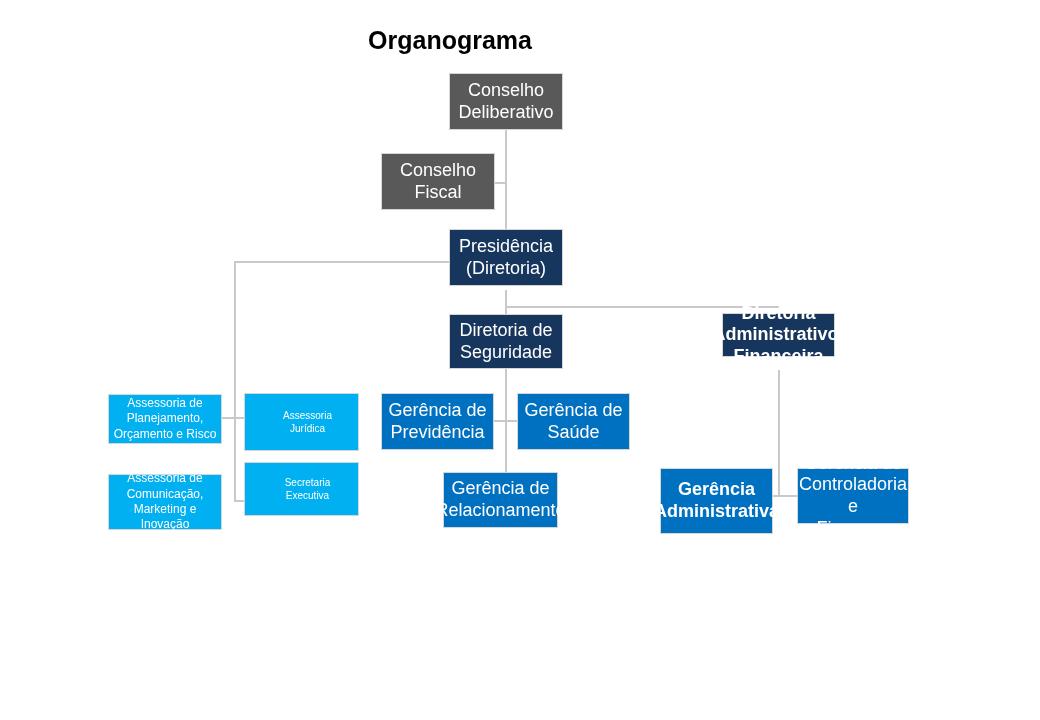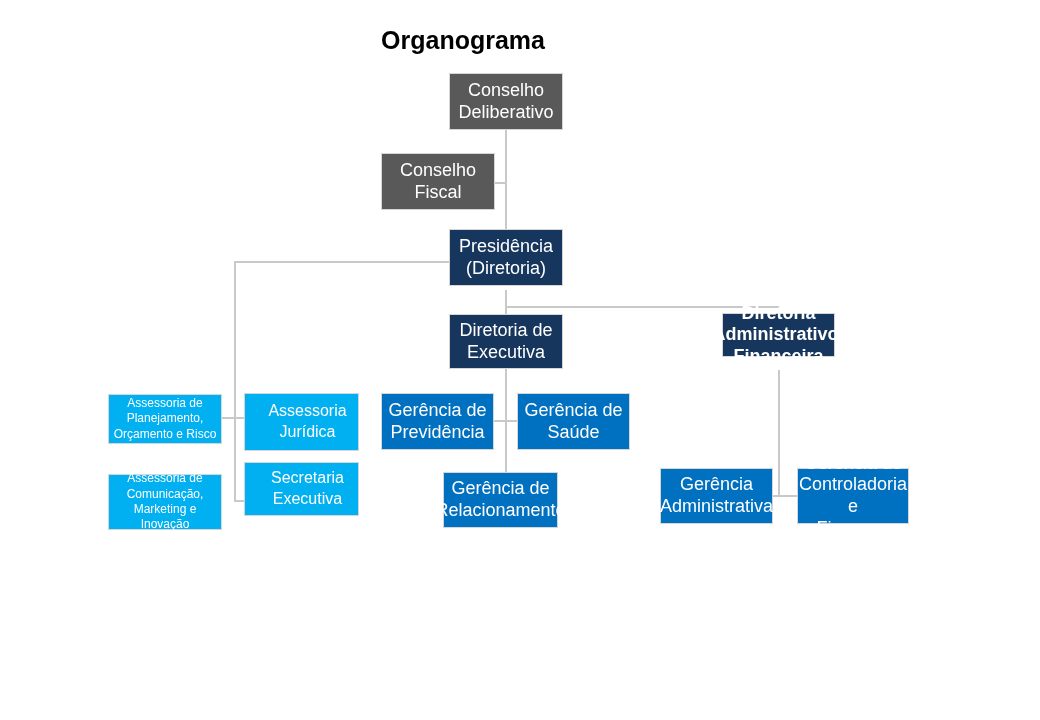--- a/index.html
+++ b/index.html
@@ -18,41 +18,40 @@
   .page-title {
     position: absolute;
     top: 26px;
     left: 0;
     width: 900px;
     text-align: center;
     font-size: 25px;
     font-weight: bold;
     color: #000000;
     letter-spacing: 0px;
-    padding-left: 13px;
   }
   .node {
     position: absolute;
     display: flex;
     align-items: center;
     justify-content: center;
     text-align: center;
     color: #ffffff;
     white-space: pre-line;
     font-size: 18px;
     line-height: 1.2;
     box-sizing: border-box;
     border: 1px solid var(--box-border);
   }
   .gray { background: var(--dark-gray); }
   .navy { background: var(--navy); }
   .cyan { background: var(--light-blue); }
   .blue { background: var(--blue); }
   .size-s { font-size: 12px; line-height: 1.28; }
-  .size-l { font-size: 16px; line-height: 1.3; padding-left: 12px; }
+  .size-l { font-size: 10px; line-height: 1.3; padding-left: 12px; }
   .line {
     position: absolute;
     background: var(--connector);
   }
   .footer {
     position: absolute;
     top: 651px;
     right: 55px;
     text-align: right;
     font-size: 13px;
@@ -85,21 +84,21 @@
   <div class="node gray" style="left:449px; top:73px; width:114px; height:57px;">Conselho
 Deliberativo</div>
 
   <div class="node gray" style="left:381px; top:153px; width:114px; height:57px;">Conselho
 Fiscal</div>
 
   <div class="node navy" style="left:449px; top:229px; width:114px; height:57px;">Presidência
 (Diretoria)</div>
 
   <div class="node navy" style="left:449px; top:314px; width:114px; height:55px;">Diretoria de
-Executiva</div>
+Seguridade</div>
 
   <div class="node navy" style="left:722px; top:313px; width:113px; height:44px;font-weight:bold;">Diretoria
 Administrativo-
 Financeira</div>
 
   <div class="node cyan size-s" style="left:108px; top:394px; width:114px; height:50px;">Assessoria de
 Planejamento,
 Orçamento e Risco</div>
 
   <div class="node cyan size-l" style="left:244px; top:393px; width:115px; height:58px;">Assessoria
@@ -115,21 +114,21 @@
 
   <div class="node blue" style="left:381px; top:393px; width:113px; height:57px;">Gerência de
 Previdência</div>
 
   <div class="node blue" style="left:517px; top:393px; width:113px; height:57px;">Gerência de
 Saúde</div>
 
   <div class="node blue" style="left:443px; top:472px; width:115px; height:56px;">Gerência de
 Relacionamento</div>
 
-  <div class="node blue" style="left:660px; top:468px; width:113px; height:56px;">Gerência
+  <div class="node blue" style="left:660px; top:468px; width:113px; height:66px;font-weight:bold;">Gerência
 Administrativa</div>
 
   <div class="node blue" style="left:797px; top:468px; width:112px; height:56px;">Gerência de
 Controladoria e
 Finanças</div>
 
 
 </div>
 
 </body></html>

